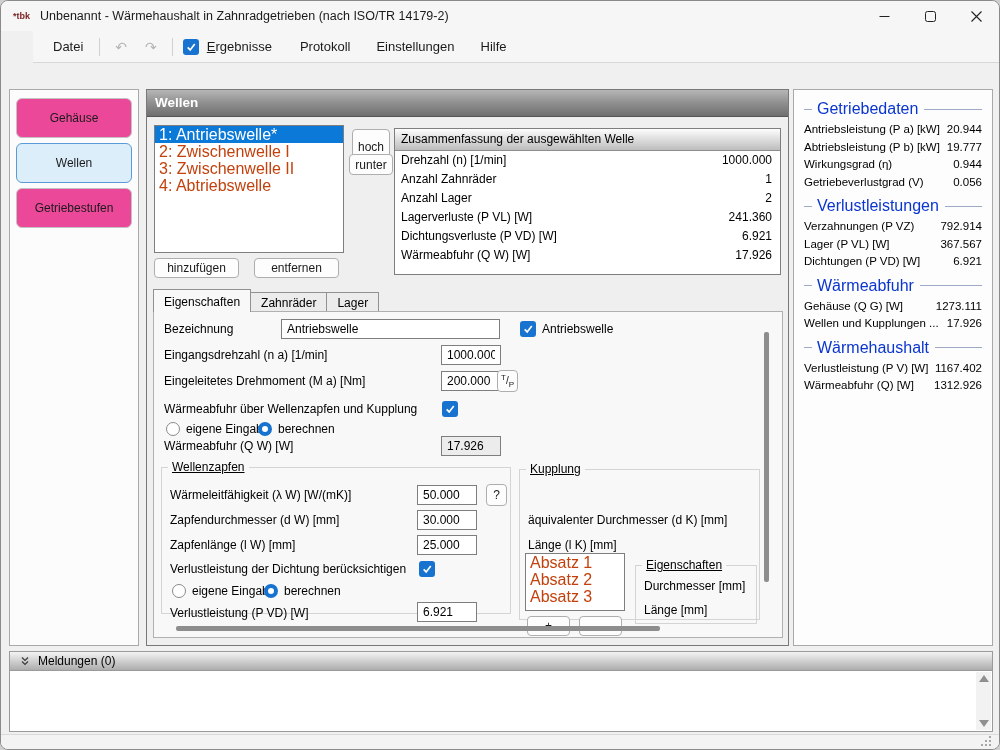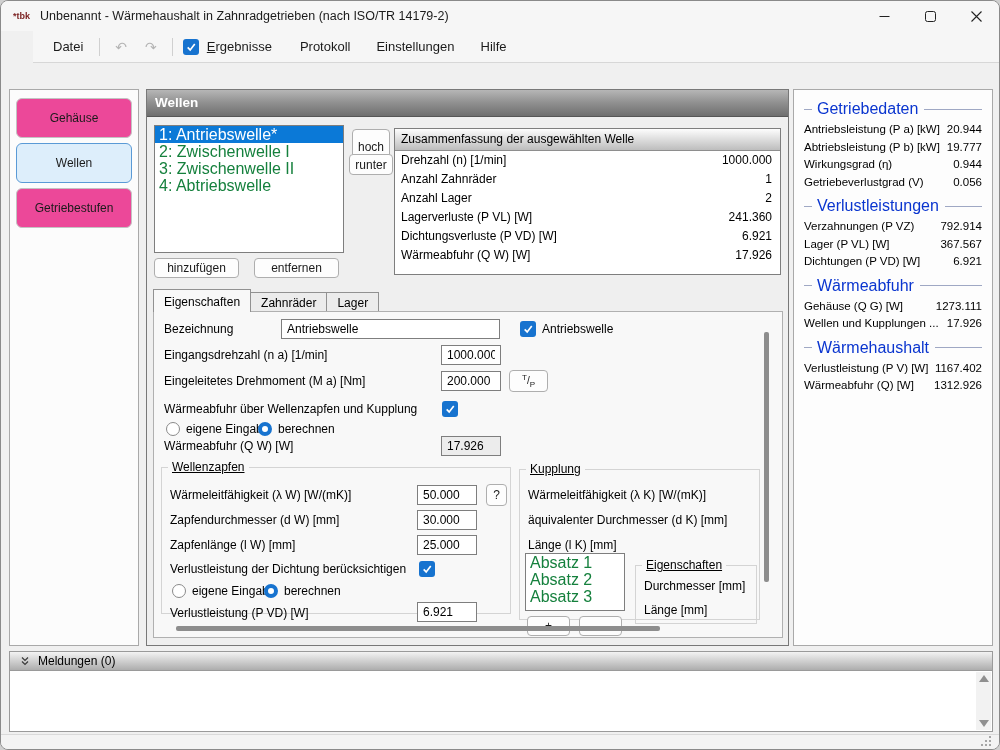--- a/index.html
+++ b/index.html
@@ -23,21 +23,21 @@
 
   
   .sidebar { position:absolute; left:8px; top:88px; width:130px; height:557px; background:#fcfcfc; border:1px solid #a9a9a9; padding:8px 6px; }
   .side-btn { width:100%; height:40px; margin-bottom:5px; background:#ec4899; border:1px solid #c3c3c3; border-radius:6px; font-size:12px; display:flex; align-items:center; justify-content:center; color:#1b1b1b; }
   .side-btn.active { background:#ddeefb; border:1px solid #5a9ad6; }
 
   .mainpanel { position:absolute; left:145px; top:88px; width:643px; height:557px; background:#efefef; border:1px solid #787878; }
   .main-header { position:absolute; left:0; top:0; width:100%; height:27px; background:linear-gradient(180deg,#b6b6b6,#8f8f8f 50%,#6f6f6f); border-bottom:1px solid #565656; color:#ffffff; font-weight:bold; font-size:13.5px; line-height:26px; padding-left:8px; }
 
   .listbox { position:absolute; background:#ffffff; border:1px solid #7e7e7e; font-size:16px; overflow:hidden; }
-  .lb-item { line-height:17px; padding-left:4px; white-space:nowrap; color:#15803d; }
+  .lb-item { line-height:17px; padding-left:4px; white-space:nowrap; color:#c2410c; }
   .lb-item.sel { background:#0b79d7; color:#fff; }
 
   .btn { background:#fdfdfd; border:1px solid #aeaeae; border-radius:4px; font-size:12px; color:#1b1b1b; display:flex; align-items:center; justify-content:center; }
 
   .summary { position:absolute; left:247px; top:38px; width:387px; height:147px; background:#ffffff; border:1px solid #7e7e7e; }
   .summary-header { height:22px; background:linear-gradient(180deg,#fdfdfd,#bdbdbd); border-bottom:1px solid #8e8e8e; font-size:12px; line-height:21px; padding-left:6px; color:#000; }
   .sum-row { display:flex; line-height:19px; font-size:12px; padding:0 8px 0 6px; }
   .sum-row .lab { flex:1; }
   .sum-row .val { text-align:right; }
 
@@ -191,21 +191,21 @@
             <path d="M2 6.5l3 3 5.5-7" stroke="#fff" stroke-width="2" fill="none"></path>
           </svg>
       </span>
       <span class="flabel" style="left:388px; top:7px;">Antriebswelle</span>
 
       <span class="flabel" style="left:10px; top:33px;">Eingangsdrehzahl (n a) [1/min]</span>
       <input class="tinput" style="left: 287px; top: 33px; width: 60px;" value="1000.000">
 
       <span class="flabel" style="left:10px; top:59px;">Eingeleitetes Drehmoment (M a) [Nm]</span>
       <input class="tinput" style="left: 287px; top: 59px; width: 60px;" value="200.000">
-      <div class="btn" style="position:absolute; left:355px; top:58px; width:39px; height:22px;">
+      <div class="btn" style="position:absolute; left:343px; top:58px; width:21px; height:22px;">
           <span><span class="tp-sup">T</span><span class="tp-slash">/</span><span class="tp-sub">P</span></span>
         </div>
 
       <span class="flabel" style="left:10px; top:87px;">Wärmeabfuhr über Wellenzapfen und Kupplung</span>
       <span class="chk" style="left:288px; top:89px;">
         <svg width="10" height="10" viewBox="0 0 12 12">
             <path d="M2 6.5l3 3 5.5-7" stroke="#fff" stroke-width="2" fill="none"></path>
           </svg>
       </span>
 
@@ -235,21 +235,20 @@
         <span class="radio" style="left:10px; top:110px;"></span>
         <span class="flabel" style="left:30px; top:107px;">eigene Eingabe</span>
         <span class="radio sel" style="left:102px; top:110px;"></span>
         <span class="flabel" style="left:122px; top:107px;">berechnen</span>
         <span class="flabel" style="left:8px; top:129px;">Verlustleistung (P VD) [W]</span>
         <input class="tinput" style="left: 255px; top: 128px; width: 60px;" value="6.921">
       </fieldset>
 
       <fieldset style="left:365px; top:150px; width:241px; height:158px;">
         <legend>Kupplung</legend>
-        <span class="flabel" style="left:8px; top:9px;">Wärmeleitfähigkeit (λ K) [W/(mK)]</span>
         <span class="flabel" style="left:8px; top:34px;">äquivalenter Durchmesser (d K) [mm]</span>
         <span class="flabel" style="left:8px; top:59px;">Länge (l K) [mm]</span>
         <div class="listbox" style="left:5px; top:77px; width:100px; height:58px;">
           <div class="lb-item">Absatz 1</div>
           <div class="lb-item">Absatz 2</div>
           <div class="lb-item">Absatz 3</div>
         </div>
         <div class="btn" style="position:absolute; left:7px; top:140px; width:43px; height:20px;">+</div>
         <div class="btn" style="position:absolute; left:59px; top:140px; width:43px; height:20px;">-</div>
         <fieldset style="left:115px; top:82px; width:122px; height:66px; border-color:#d4d4d4;">

